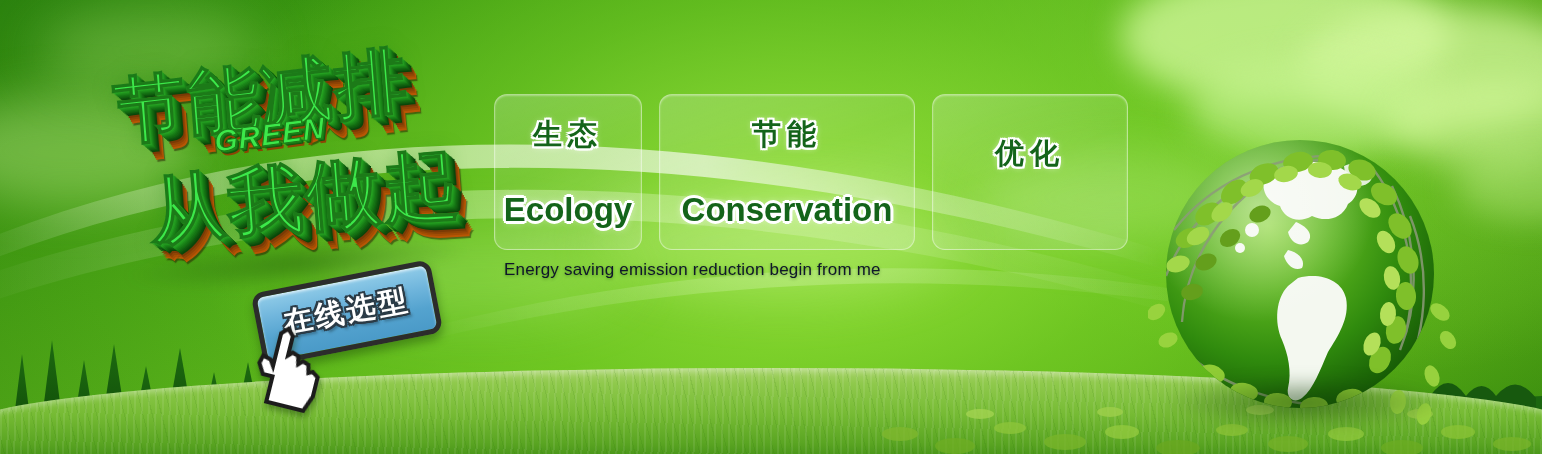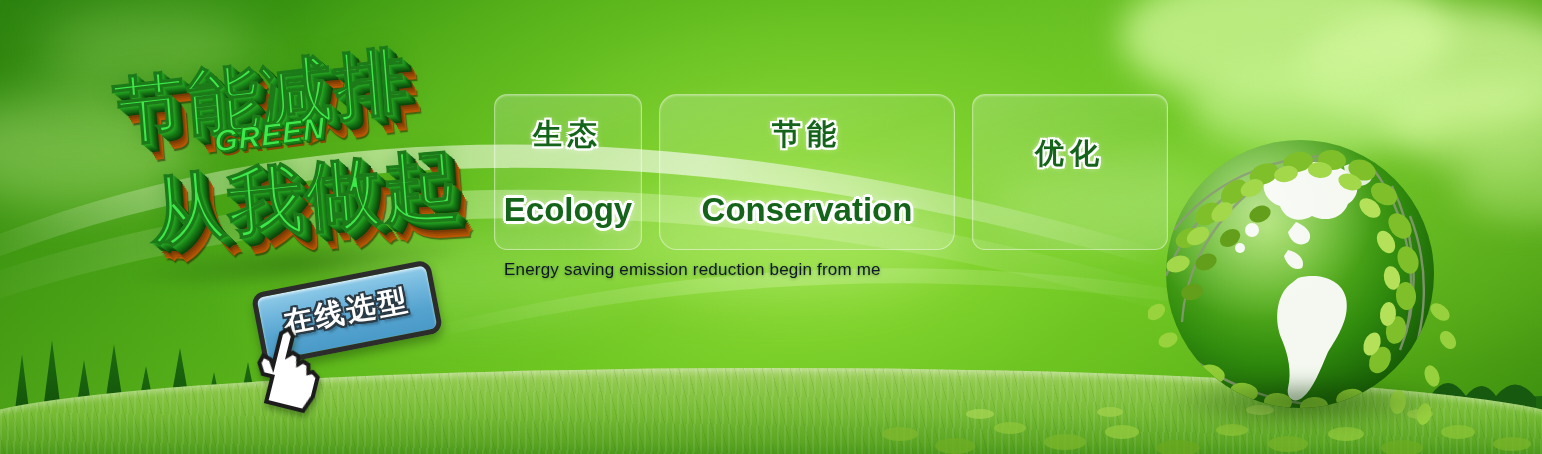--- a/index.html
+++ b/index.html
@@ -132,21 +132,21 @@
   .card{
     width:148px; height:156px;
     border-radius:13px;
     background:linear-gradient(160deg, rgba(255,255,255,.20) 0%, rgba(255,255,255,.08) 45%, rgba(255,255,255,.16) 100%);
     border:1px solid rgba(255,255,255,.42);
     box-shadow: inset 0 1px 2px rgba(255,255,255,.35);
     display:flex; flex-direction:column; align-items:center; justify-content:center;
     cursor:pointer;
     text-align:right;
   }
-  .card.wide{ width:296px;border-radius:18px; }
+  .card.wide{ width:256px; }
   .card.wide2{ width:196px; }
   .card-cn{
     font-size:29px; font-weight:bold; letter-spacing:6px;
     color:#14641a;
     text-shadow:
       -2px 0 0 #fff, 2px 0 0 #fff, 0 -2px 0 #fff, 0 2px 0 #fff,
       -2px -2px 0 #fff, 2px -2px 0 #fff, -2px 2px 0 #fff, 2px 2px 0 #fff,
       0 0 7px rgba(255,255,255,.95);
     margin-bottom:36px;
     white-space:nowrap;

